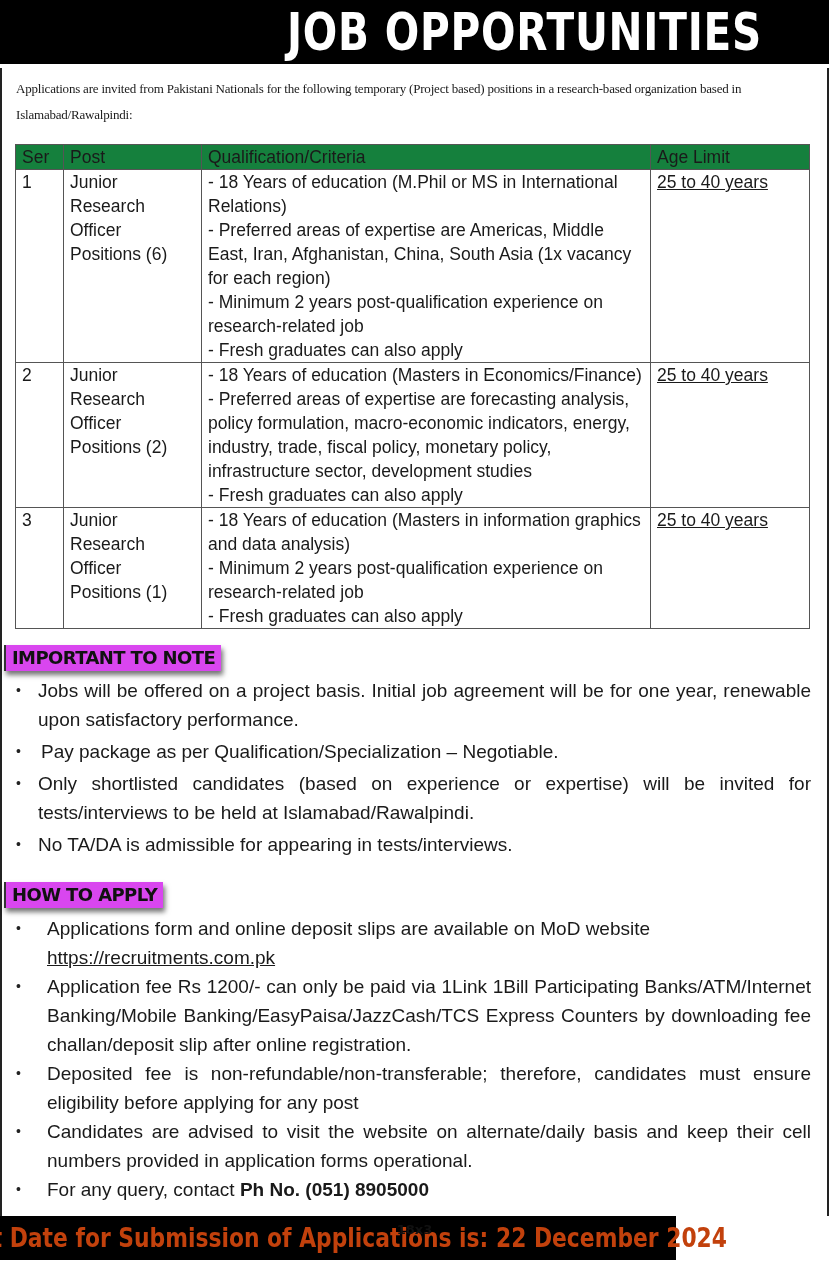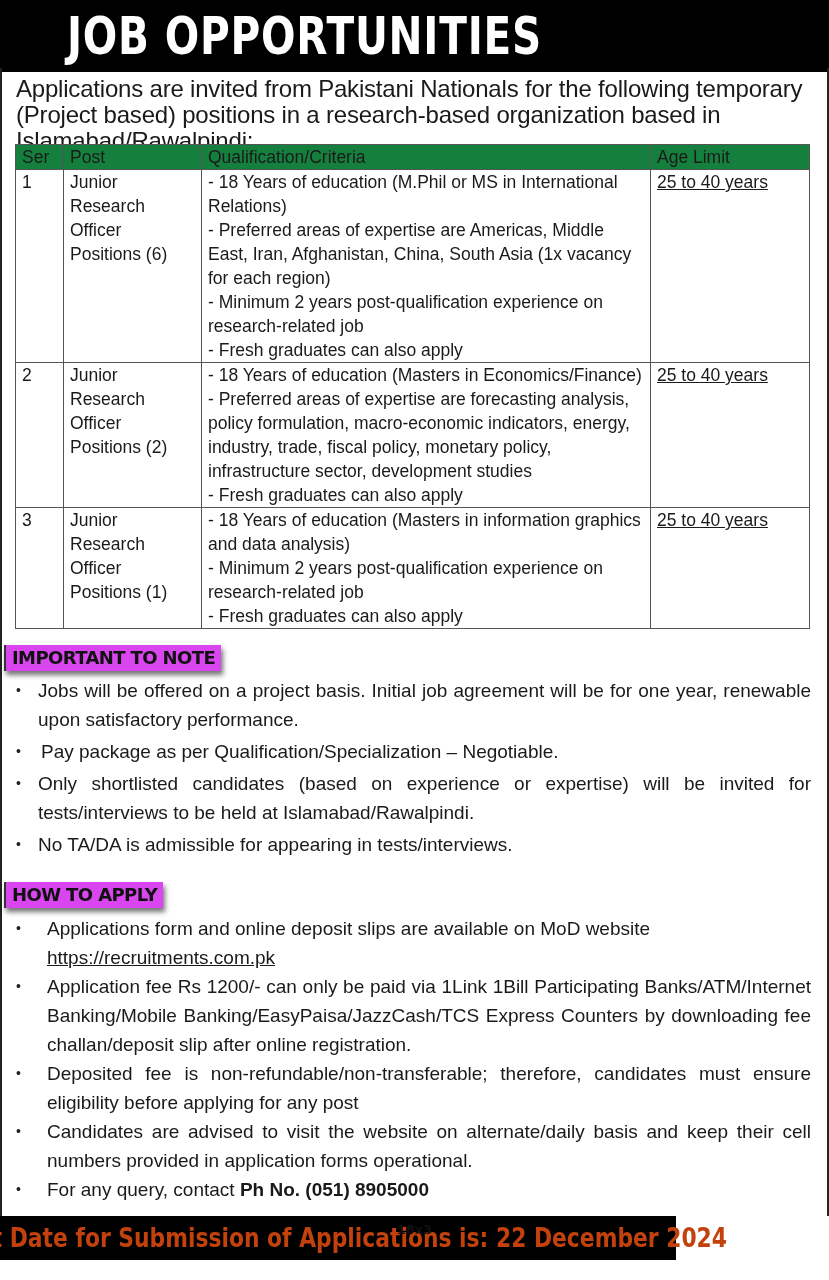--- a/index.html
+++ b/index.html
@@ -1,38 +1,38 @@
 <!DOCTYPE html>
 <html><head>
   <meta charset="utf-8">
   <style>
     * { box-sizing: border-box; margin: 0; padding: 0; }
     html, body { width: 829px; height: 1280px; background: #ffffff; overflow: hidden; }
     body { font-family: "Liberation Sans", sans-serif; color: #111; position: relative; }
 
     .header-band {
-      position: absolute; left: 0; top: 0; width: 829px; height: 72px;
+      position: absolute; left: 0; top: 0; width: 829px; height: 64px;
       background: #000; color: #fff;
-      display: flex; align-items: center; justify-content: flex-start;
+      display: flex; align-items: center; justify-content: flex-end;
     }
     .header-band h1 {
       font-family: "DejaVu Sans", sans-serif;
       font-weight: bold; font-size: 52px; letter-spacing: 1px;
       transform: scaleX(0.78); transform-origin: center;
       line-height: 1;
     }
 
     .frame {
       position: absolute; left: 0; top: 68px; width: 829px; height: 1148px;
       border-left: 2px solid #222; border-right: 2px solid #222;
     }
 
     .intro {
       position: absolute; left: 16px; top: 76px; width: 800px;
-      font-family: Liberation Sans, sans-serif; font-size: 24px; line-height: 26px;
+      font-family: Liberation Serif, serif; font-size: 13px; line-height: 26px;
       color: #1a1a1a; letter-spacing: -0.2px;
     }
 
     table.jobs {
       position: absolute; left: 15px; top: 144px; width: 795px;
       border-collapse: collapse;
       font-family: "Liberation Sans", sans-serif; font-size: 17.5px; line-height: 24px;
       color: #1a1a1a;
     }
     table.jobs th, table.jobs td {

